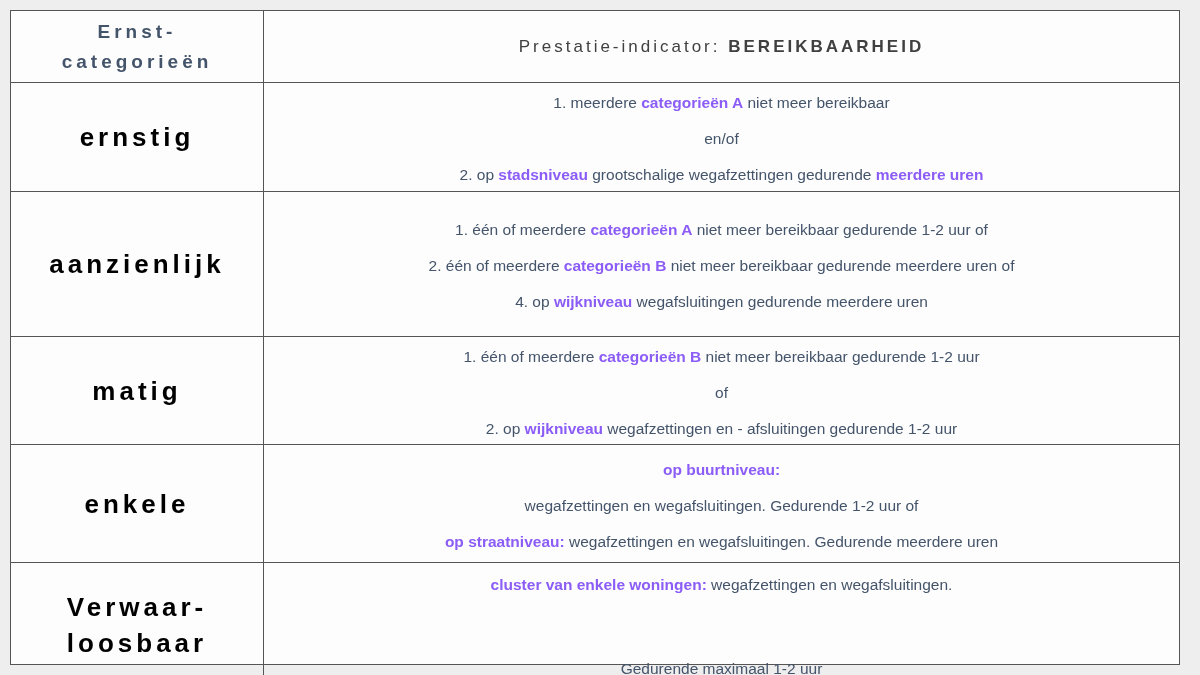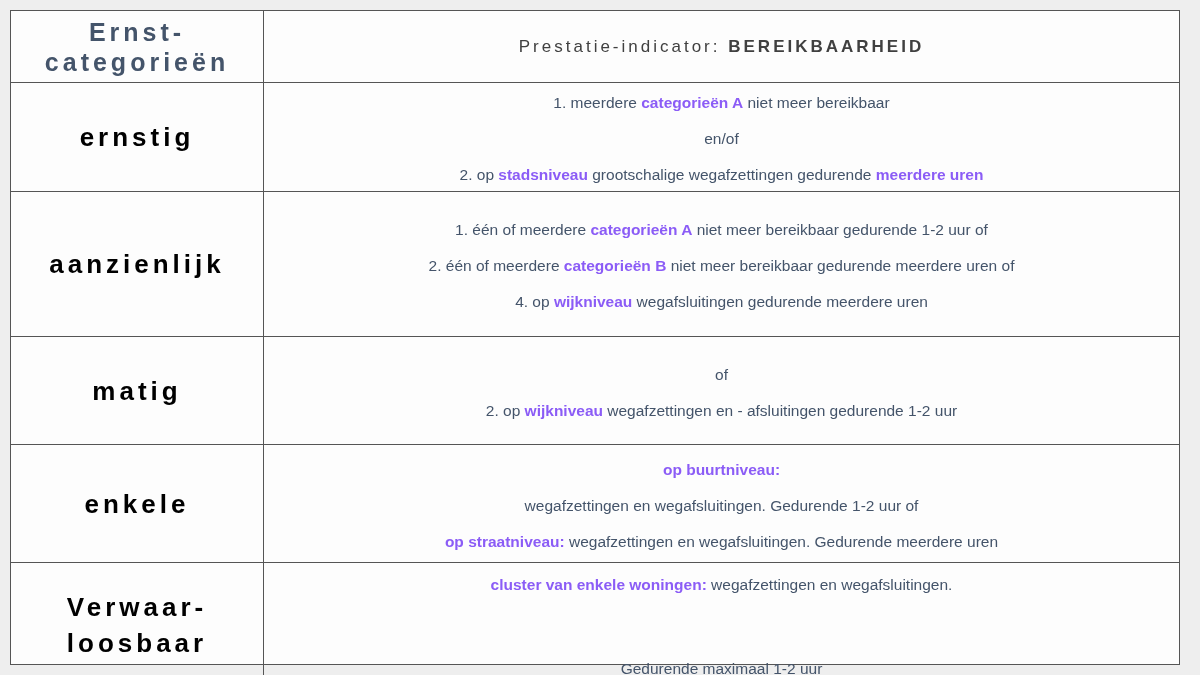--- a/index.html
+++ b/index.html
@@ -25,21 +25,21 @@
     border-right: 1px solid #555;
     border-bottom: 1px solid #555;
     display: flex; flex-direction: column;
     justify-content: center; align-items: center;
     text-align: center; box-sizing: border-box;
   }
   .cell.right { border-right: none; }
   .cell.last { border-bottom: none; }
   .hdr-left {
     color: #44546a; font-weight: bold;
-    font-size: 25px; letter-spacing: 4px; line-height: 30px;
+    font-size: 19px; letter-spacing: 4px; line-height: 30px;
   }
   .hdr-right {
     color: #404040; font-size: 17px; letter-spacing: 3px;
   }
   .hdr-right b { font-weight: bold; }
   .cat {
     color: #000; font-weight: bold;
     font-size: 26px; letter-spacing: 4px; line-height: 36px;
   }
   .line {
@@ -78,20 +78,21 @@
     <div class="cell right cell-content">
       <div class="line"><span>1. één of meerdere </span><b>categorieën A</b><span> niet meer bereikbaar gedurende 1-2 uur of</span></div>
       <div class="line"><span>2. één of meerdere </span><b>categorieën B</b><span> niet meer bereikbaar gedurende meerdere uren of</span></div>
       <div class="line"><span>4. op </span><b>wijkniveau</b><span> wegafsluitingen gedurende meerdere uren</span></div>
     </div>
 
     <div class="cell">
       <div class="cat">matig</div>
     </div>
     <div class="cell right cell-content">
+      <div class="line"><span>1. één of meerdere </span><b>categorieën B</b><span> niet meer bereikbaar gedurende 1-2 uur</span></div>
       <div class="line"><span>of</span></div>
       <div class="line"><span>2. op </span><b>wijkniveau</b><span> wegafzettingen en - afsluitingen gedurende 1-2 uur</span></div>
     </div>
 
     <div class="cell">
       <div class="cat">enkele</div>
     </div>
     <div class="cell right cell-content">
       <div class="line"><b>op buurtniveau:</b></div>
       <div class="line"><span>wegafzettingen en wegafsluitingen. Gedurende 1-2 uur of</span></div>

